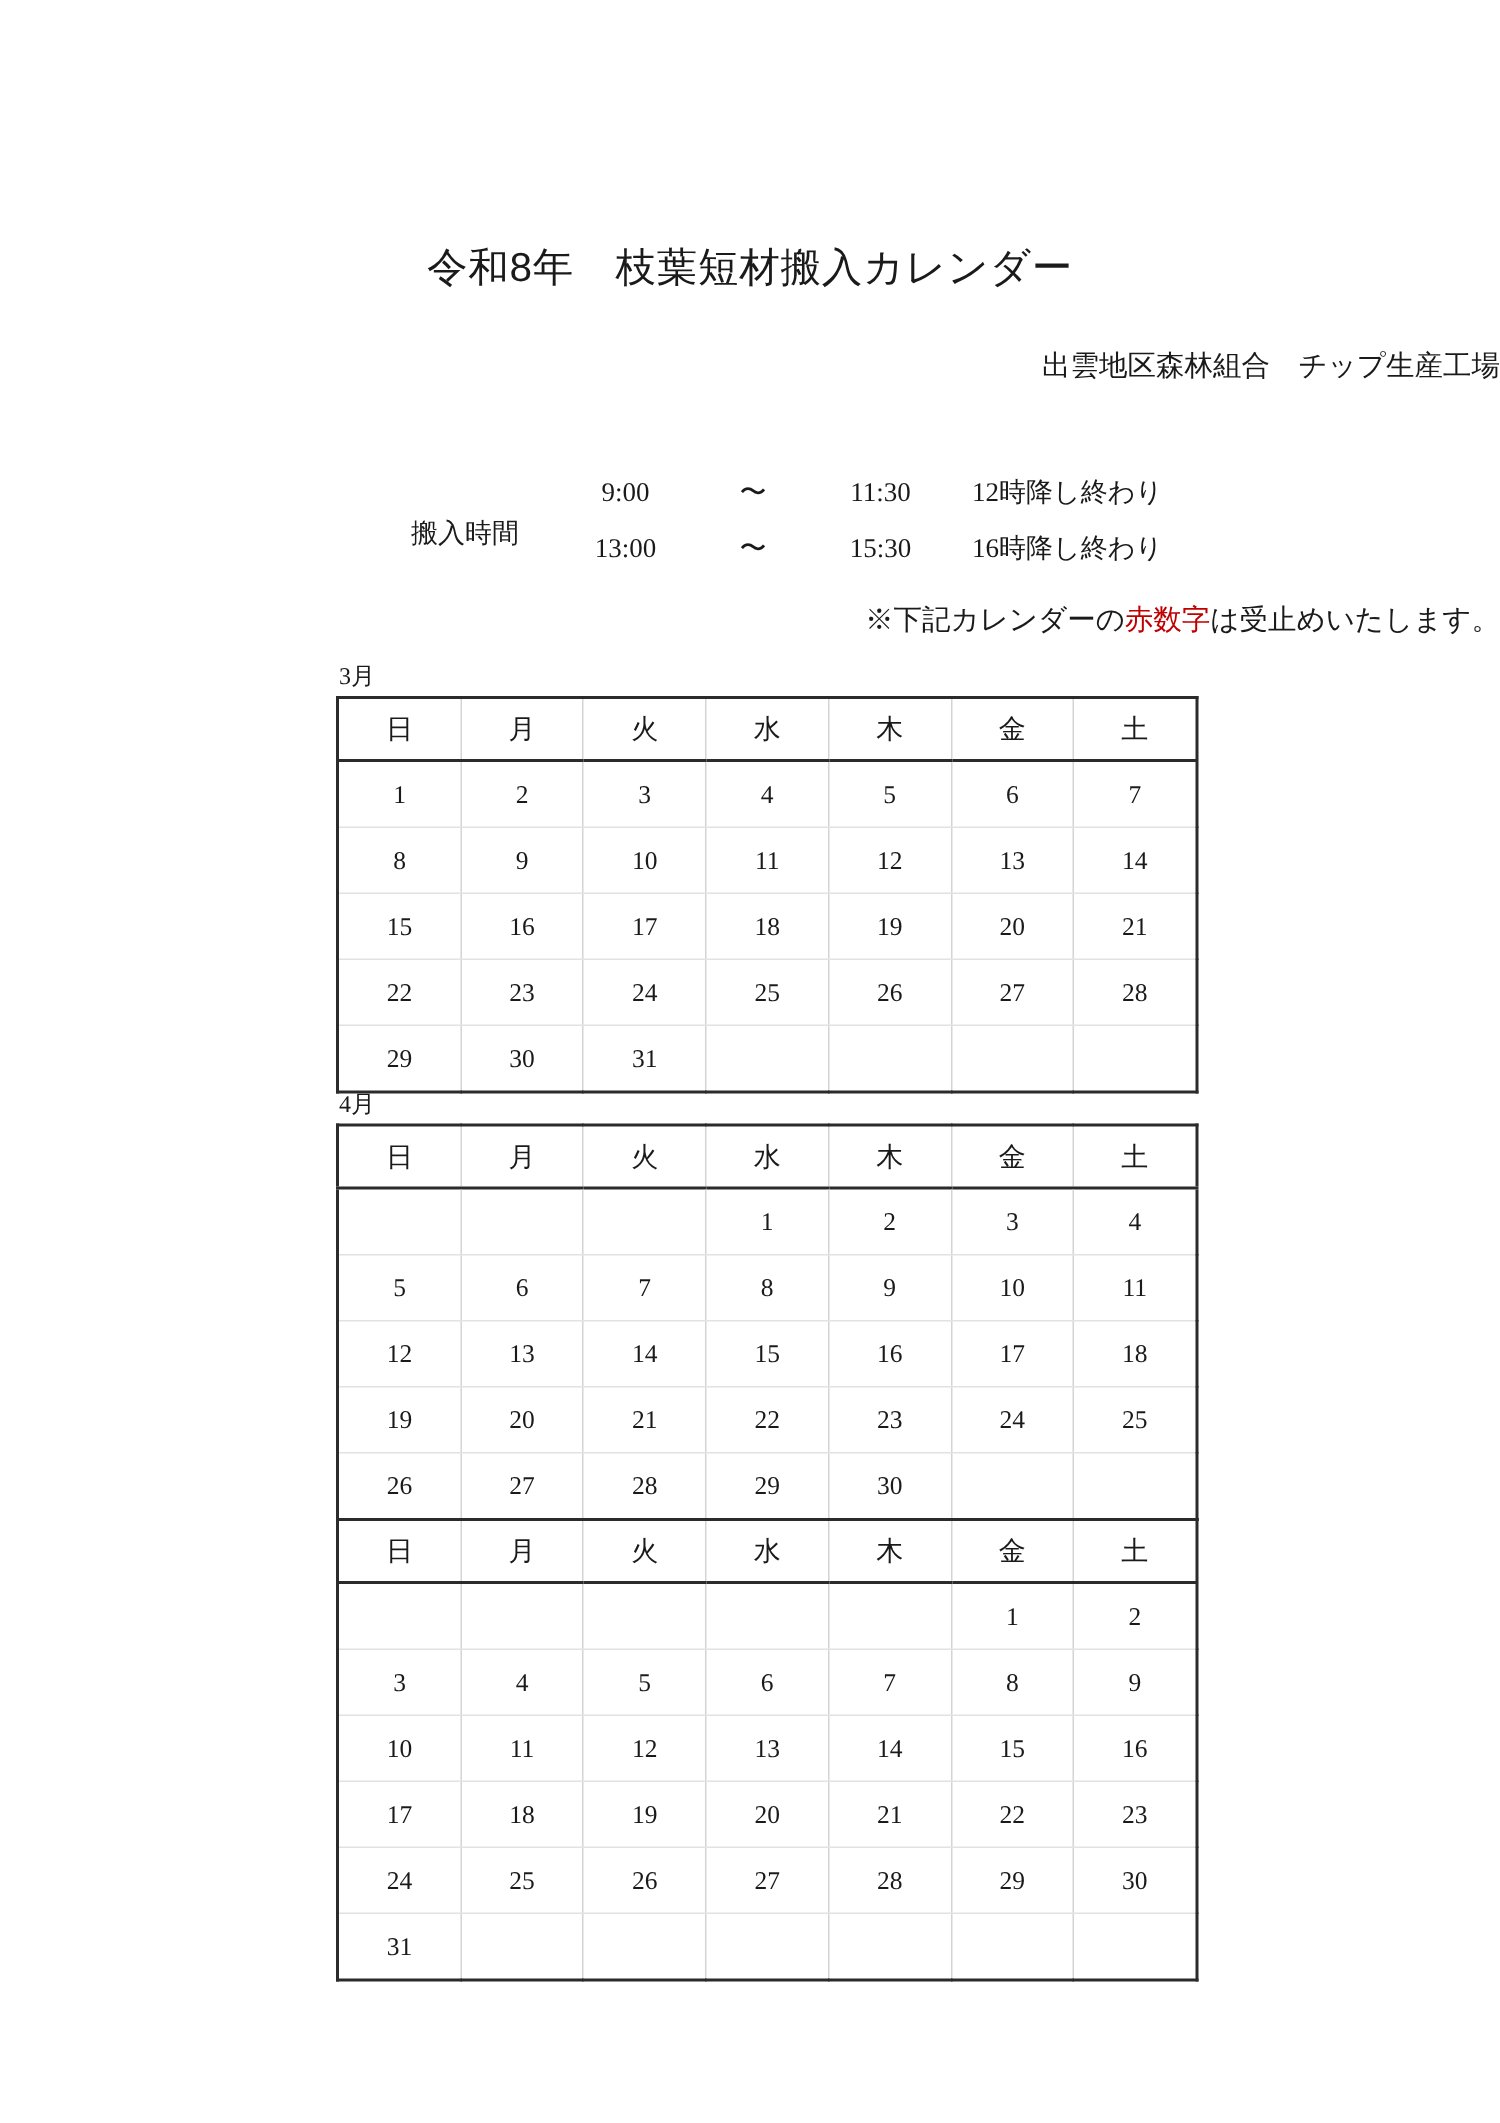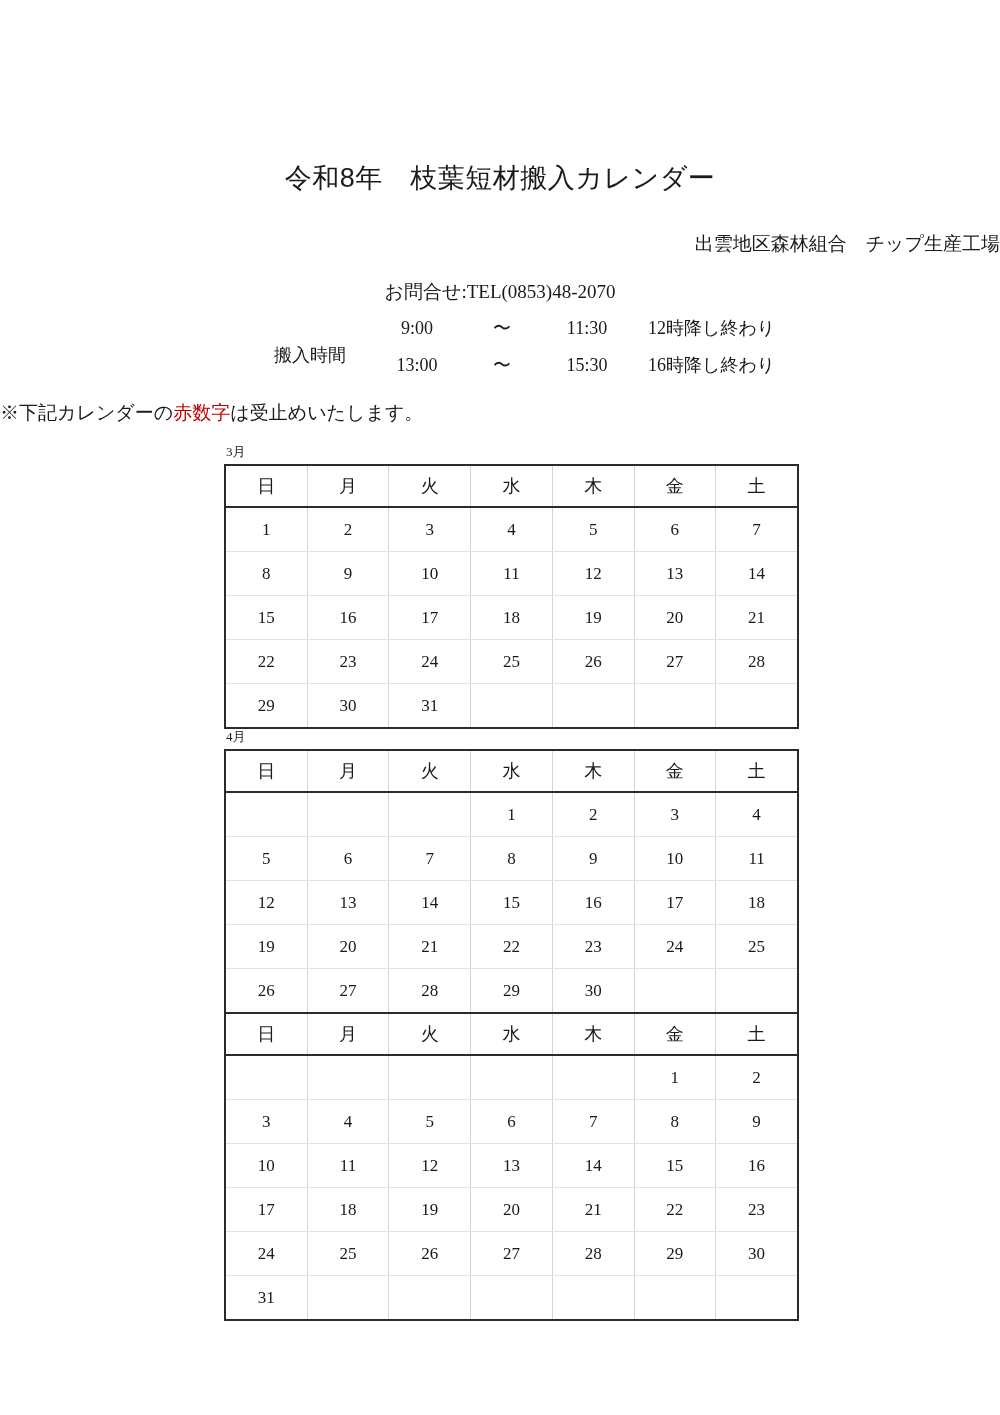--- a/index.html
+++ b/index.html
@@ -99,34 +99,34 @@
   .hours-row .h-note {
     padding-left: 18px;
     white-space: pre;
   }
 
   .notice {
     position: absolute;
     top: 400px;
     left: 0;
     width: 1000px;
-    text-align: left;
+    text-align: right;
     font-size: 19px;
     white-space: pre;
   }
   .notice .red-word { color: #c00000; }
 
   
   .month-block {
     position: absolute;
     left: 224px;
     width: 551px;
   }
   .month-label {
-    font-size: 13px;
+    font-size: 16px;
     line-height: 20px;
     margin-bottom: 2px;
     padding-left: 2px;
     white-space: pre;
   }
   table.cal {
     border-collapse: collapse;
     width: 551px;
     table-layout: fixed;
     border: 2px solid #2b2b2b;
@@ -164,21 +164,20 @@
 </style>
 </head>
 <body>
 
 <div class="page">
 
   <div class="doc-title"><span class="yr">令和8年</span><span>　枝葉短材搬入カレンダー</span></div>
 
   <div class="org-line">出雲地区森林組合　チップ生産工場</div>
 
-  <div class="tel-line">お問合せ:TEL(0853)48-2070</div>
 
   <div class="hours">
     <div class="hours-label">搬入時間</div>
     <div class="hours-rows">
       <div class="hours-row">
         <span class="h-start">9:00</span>
         <span class="h-tilde">〜</span>
         <span class="h-end">11:30</span>
         <span class="h-note">12時降し終わり</span>
       </div>

